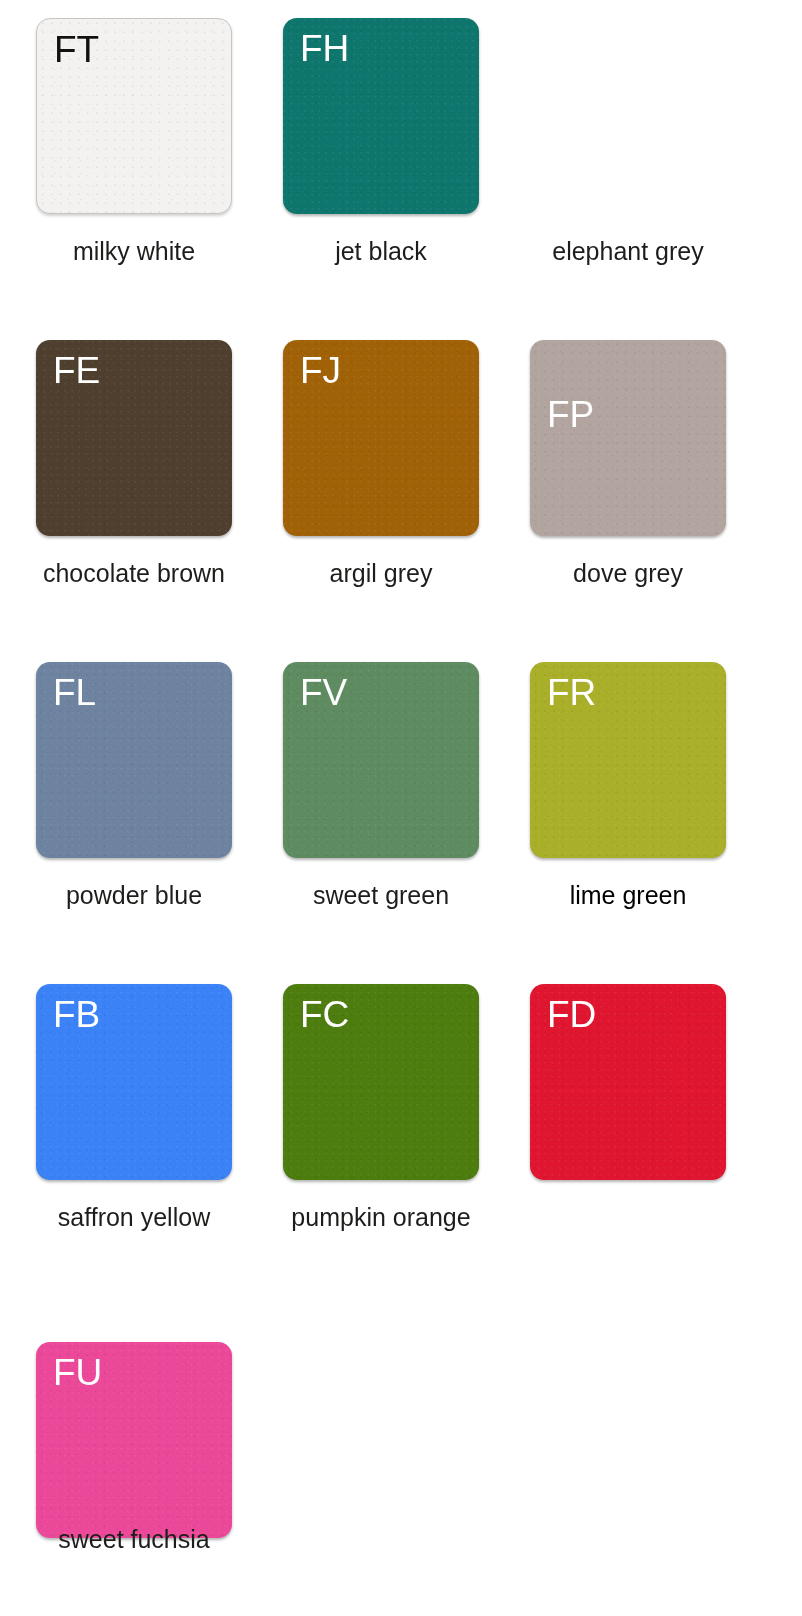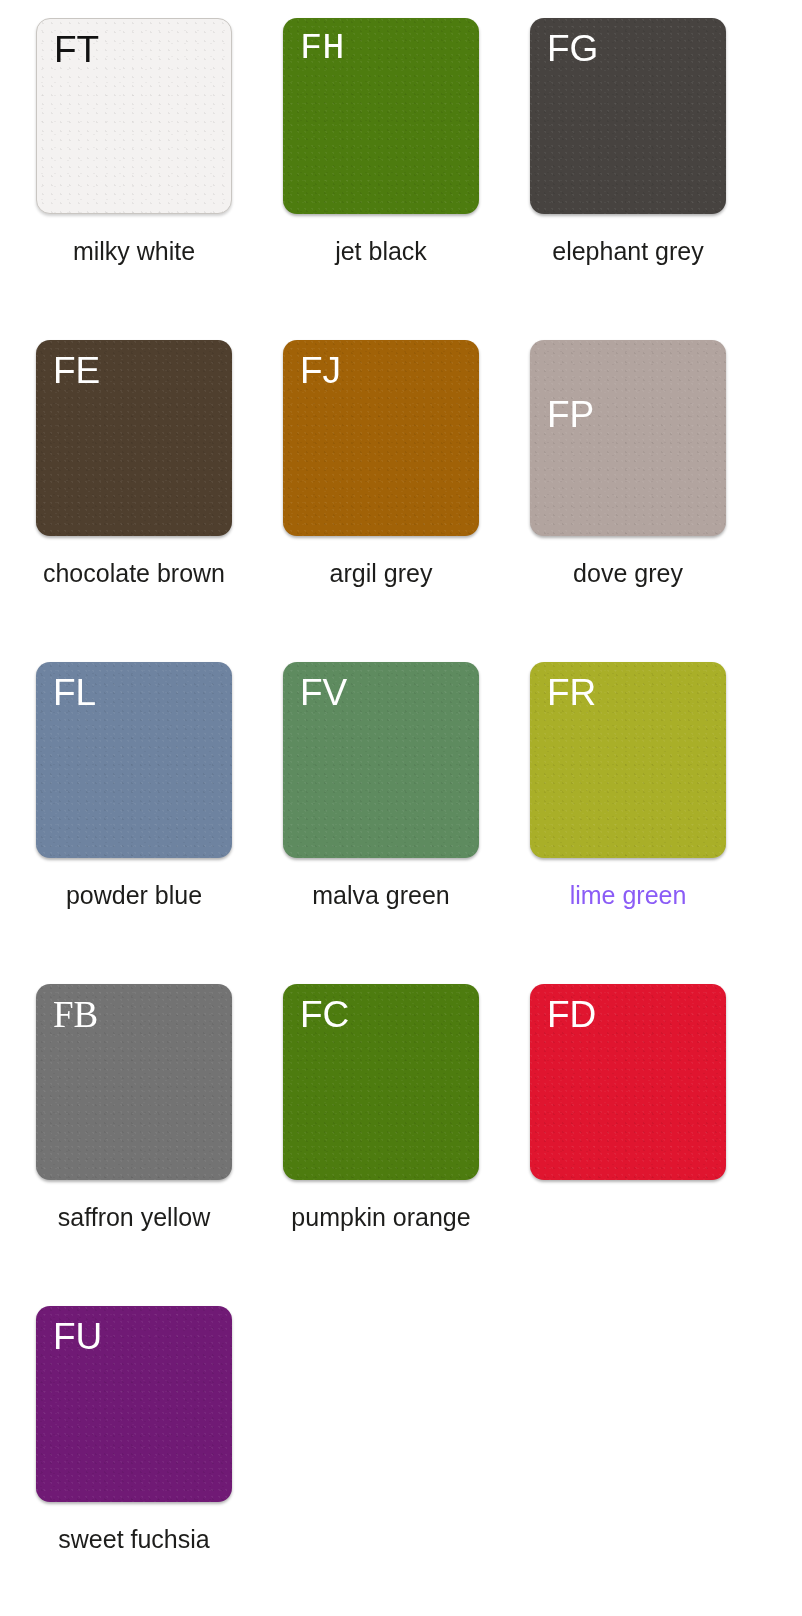--- a/index.html
+++ b/index.html
@@ -88,29 +88,26 @@
 <body>
 
 <div id="swatch-grid" style="background: rgb(255, 255, 255);">
     <div class="swatch-cell">
       <div class="swatch-chip light-chip" style="background: rgb(244, 242, 241);">
         <span class="swatch-code code-dark" style="color: rgb(17, 17, 17);">FT</span>
       </div>
       <div class="swatch-label" style="color: rgb(29, 29, 27);">milky white</div>
     </div>
     <div class="swatch-cell">
-      <div class="swatch-chip" style="background: #4d7c0f; font-family: Liberation Mono, monospace;">
+      <div class="swatch-chip" style="background: #0f766e;">
         <span class="swatch-code code-light" style="color: rgb(255, 255, 255);">FH</span>
       </div>
       <div class="swatch-label" style="color: rgb(29, 29, 27);">jet black</div>
     </div>
     <div class="swatch-cell">
-      <div class="swatch-chip" style="background: rgb(71, 67, 64);">
-        <span class="swatch-code code-light" style="color: rgb(255, 255, 255);">FG</span>
-      </div>
       <div class="swatch-label" style="color: rgb(29, 29, 27);">elephant grey</div>
     </div>
     <div class="swatch-cell">
       <div class="swatch-chip" style="background: rgb(79, 63, 46);">
         <span class="swatch-code code-light" style="color: rgb(255, 255, 255);">FE</span>
       </div>
       <div class="swatch-label" style="color: rgb(29, 29, 27);">chocolate brown</div>
     </div>
     <div class="swatch-cell">
       <div class="swatch-chip" style="background: #a16207; text-align: center;">
@@ -127,44 +124,44 @@
     <div class="swatch-cell">
       <div class="swatch-chip" style="background: rgb(110, 131, 160);">
         <span class="swatch-code code-light" style="color: rgb(255, 255, 255);">FL</span>
       </div>
       <div class="swatch-label" style="color: rgb(29, 29, 27);">powder blue</div>
     </div>
     <div class="swatch-cell">
       <div class="swatch-chip" style="background: rgb(94, 139, 95);">
         <span class="swatch-code code-light" style="color: rgb(255, 255, 255);">FV</span>
       </div>
-      <div class="swatch-label" style="color: rgb(29, 29, 27);">malva green</div>
+      <div class="swatch-label" style="color: rgb(29, 29, 27);">sweet green</div>
     </div>
     <div class="swatch-cell">
       <div class="swatch-chip" style="background: rgb(169, 175, 40);">
         <span class="swatch-code code-light" style="color: rgb(255, 255, 255);">FR</span>
       </div>
-      <div class="swatch-label" style="color: #8b5cf6;">lime green</div>
+      <div class="swatch-label" style="color: #000000;">lime green</div>
     </div>
     <div class="swatch-cell">
-      <div class="swatch-chip" style="background: #737373; font-family: Liberation Serif, serif;">
+      <div class="swatch-chip" style="background: #3b82f6;">
         <span class="swatch-code code-light" style="color: rgb(255, 255, 255);">FB</span>
       </div>
       <div class="swatch-label" style="color: rgb(29, 29, 27);">saffron yellow</div>
     </div>
     <div class="swatch-cell">
       <div class="swatch-chip" style="background: #4d7c0f;">
         <span class="swatch-code code-light" style="color: rgb(255, 255, 255);">FC</span>
       </div>
       <div class="swatch-label" style="color: rgb(29, 29, 27);">pumpkin orange</div>
     </div>
     <div class="swatch-cell">
       <div class="swatch-chip" style="background: rgb(224, 21, 47);">
         <span class="swatch-code code-light" style="color: rgb(255, 255, 255);">FD</span>
       </div>
     </div>
     <div class="swatch-cell">
-      <div class="swatch-chip" style="background: #701a75;">
+      <div class="swatch-chip" style="background: #ec4899; margin-top: 36px;">
         <span class="swatch-code code-light" style="color: rgb(255, 255, 255);">FU</span>
       </div>
       <div class="swatch-label" style="color: rgb(29, 29, 27);">sweet fuchsia</div>
     </div>
   </div>
 
 </body></html>

